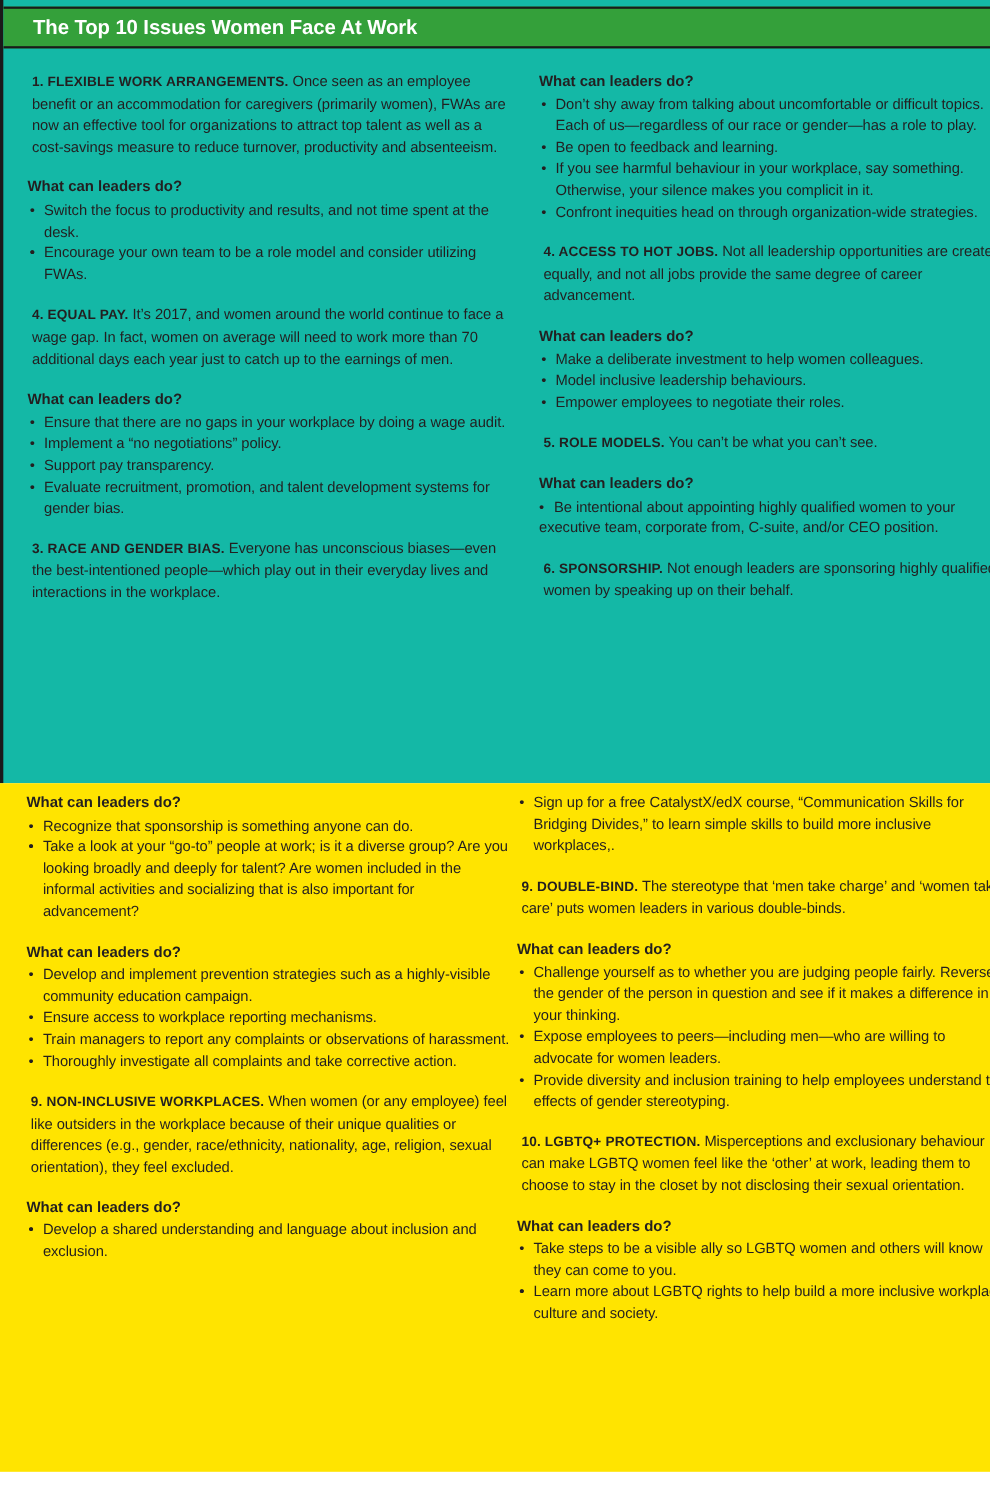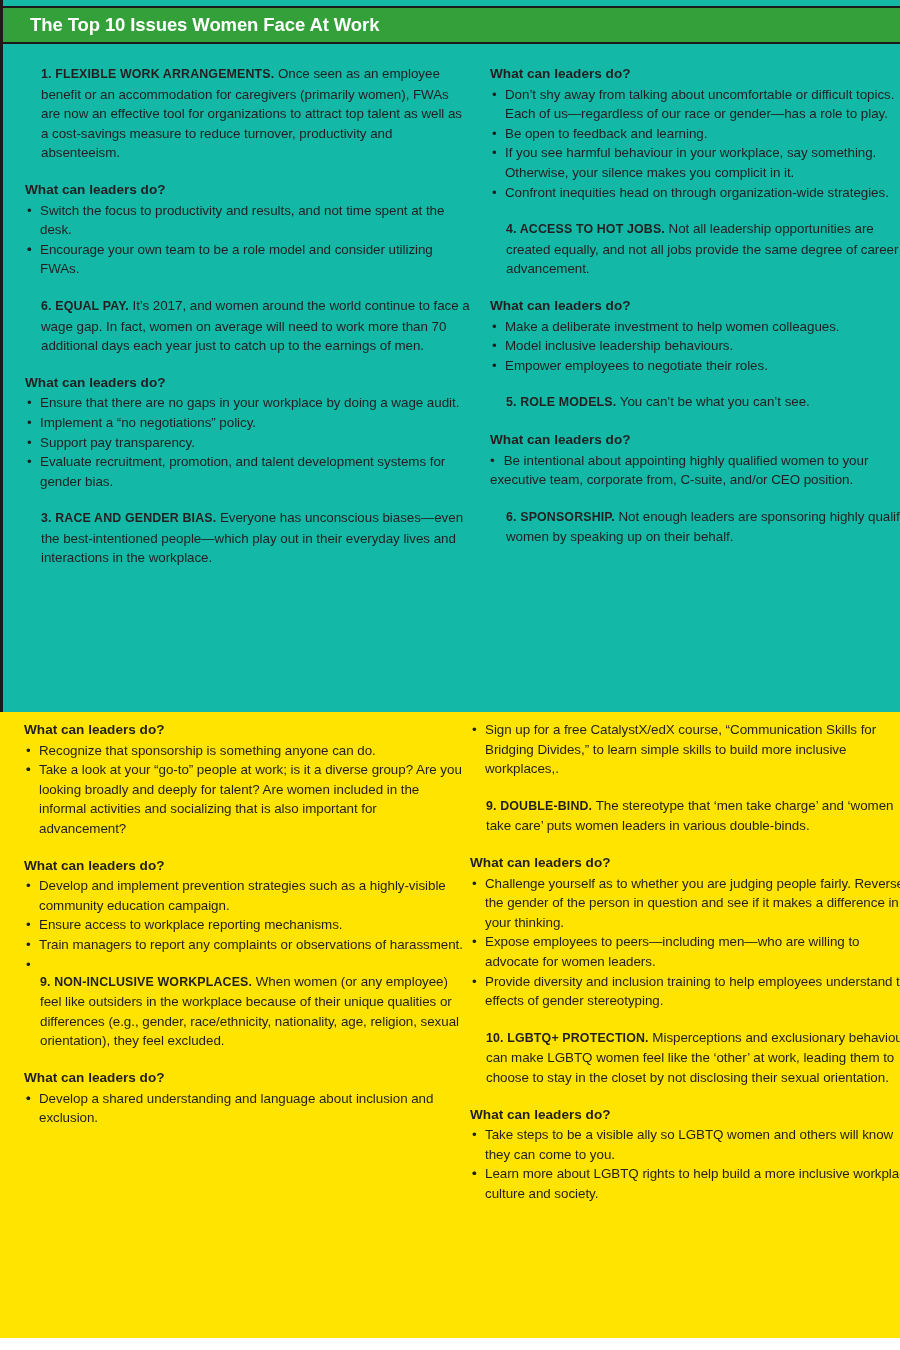--- a/index.html
+++ b/index.html
@@ -88,21 +88,21 @@
   .col-left  { left: 22px;  width: 445px; }
   .col-right { left: 487px; width: 430px; }
   .panel-bottom .col-left  { left: 24px;  width: 440px; }
   .panel-bottom .col-right { left: 470px; width: 445px; }
 
   
   .para {
     font-size: 13.4px;
     line-height: 19.6px;
     color: #231f20;
-    margin: 0 0 17px 16px;
+    margin: 0 0 17px 4px;
     letter-spacing: -0.05px;
   }
   .para.tight { margin-bottom: 0; }
   .item-title {
     font-weight: bold;
     font-size: 12.4px;
     letter-spacing: 0.15px;
   }
   .subhead {
     font-size: 13.6px;
@@ -153,21 +153,21 @@
 
         <p class="para"><span class="item-title">1. FLEXIBLE WORK ARRANGEMENTS.</span><span> Once seen as an employee benefit or an accommodation for caregivers (primarily women), FWAs are now an effective tool for organizations to attract top talent as well as a cost-savings measure to reduce turnover, productivity and absenteeism.</span></p>
 
         <div class="subhead">What can leaders do?</div>
         <ul class="bullets">
           <li><span class="bullet-dot">•</span><span>Switch the focus to productivity and results, and not time spent at the desk.</span></li>
           <li><span class="bullet-dot">•</span></li>
           <li><span class="bullet-dot">•</span><span>Encourage your own team to be a role model and consider utilizing FWAs.</span></li>
         </ul>
 
-        <p class="para"><span class="item-title">6. EQUAL PAY.</span><span> It’s 2017, and women around the world continue to face a wage gap. In fact, women on average will need to work more than 70 additional days each year just to catch up to the earnings of men.</span></p>
+        <p class="para"><span class="item-title">4. EQUAL PAY.</span><span> It’s 2017, and women around the world continue to face a wage gap. In fact, women on average will need to work more than 70 additional days each year just to catch up to the earnings of men.</span></p>
 
         <div class="subhead">What can leaders do?</div>
         <ul class="bullets">
           <li><span class="bullet-dot">•</span><span>Ensure that there are no gaps in your workplace by doing a wage audit.</span></li>
           <li><span class="bullet-dot">•</span><span>Implement a “no negotiations” policy.</span></li>
           <li><span class="bullet-dot">•</span><span>Support pay transparency.</span></li>
           <li><span class="bullet-dot">•</span><span>Evaluate recruitment, promotion, and talent development systems for gender bias.</span></li>
         </ul>
 
         <p class="para tight"><span class="item-title">3. RACE AND GENDER BIAS.</span><span> Everyone has unconscious biases—even the best-intentioned people—which play out in their everyday lives and interactions in the workplace.</span></p>
@@ -217,21 +217,21 @@
           <li><span class="bullet-dot">•</span></li>
           <li><span class="bullet-dot">•</span><span>Take a look at your “go-to” people at work; is it a diverse group? Are you looking broadly and deeply for talent? Are women included in the informal activities and socializing that is also important for advancement?</span></li>
         </ul>
 
 
         <div class="subhead">What can leaders do?</div>
         <ul class="bullets">
           <li><span class="bullet-dot">•</span><span>Develop and implement prevention strategies such as a highly-visible community education campaign.</span></li>
           <li><span class="bullet-dot">•</span><span>Ensure access to workplace reporting mechanisms.</span></li>
           <li><span class="bullet-dot">•</span><span>Train managers to report any complaints or observations of harassment.</span></li>
-          <li><span class="bullet-dot">•</span></li>
+          <li><span class="bullet-dot">•</span><span>Thoroughly investigate all complaints  and take corrective action.</span></li>
         </ul>
 
         <p class="para"><span class="item-title">9. NON-INCLUSIVE WORKPLACES.</span><span> When women (or any employee) feel like outsiders in the workplace because of their unique qualities or differences (e.g., gender, race/ethnicity, nationality, age, religion, sexual orientation), they feel excluded.</span></p>
 
         <div class="subhead">What can leaders do?</div>
         <ul class="bullets">
           <li><span class="bullet-dot">•</span></li>
           <li><span class="bullet-dot">•</span><span>Develop a shared understanding and language about  inclusion and exclusion.</span></li>
         </ul>
 

